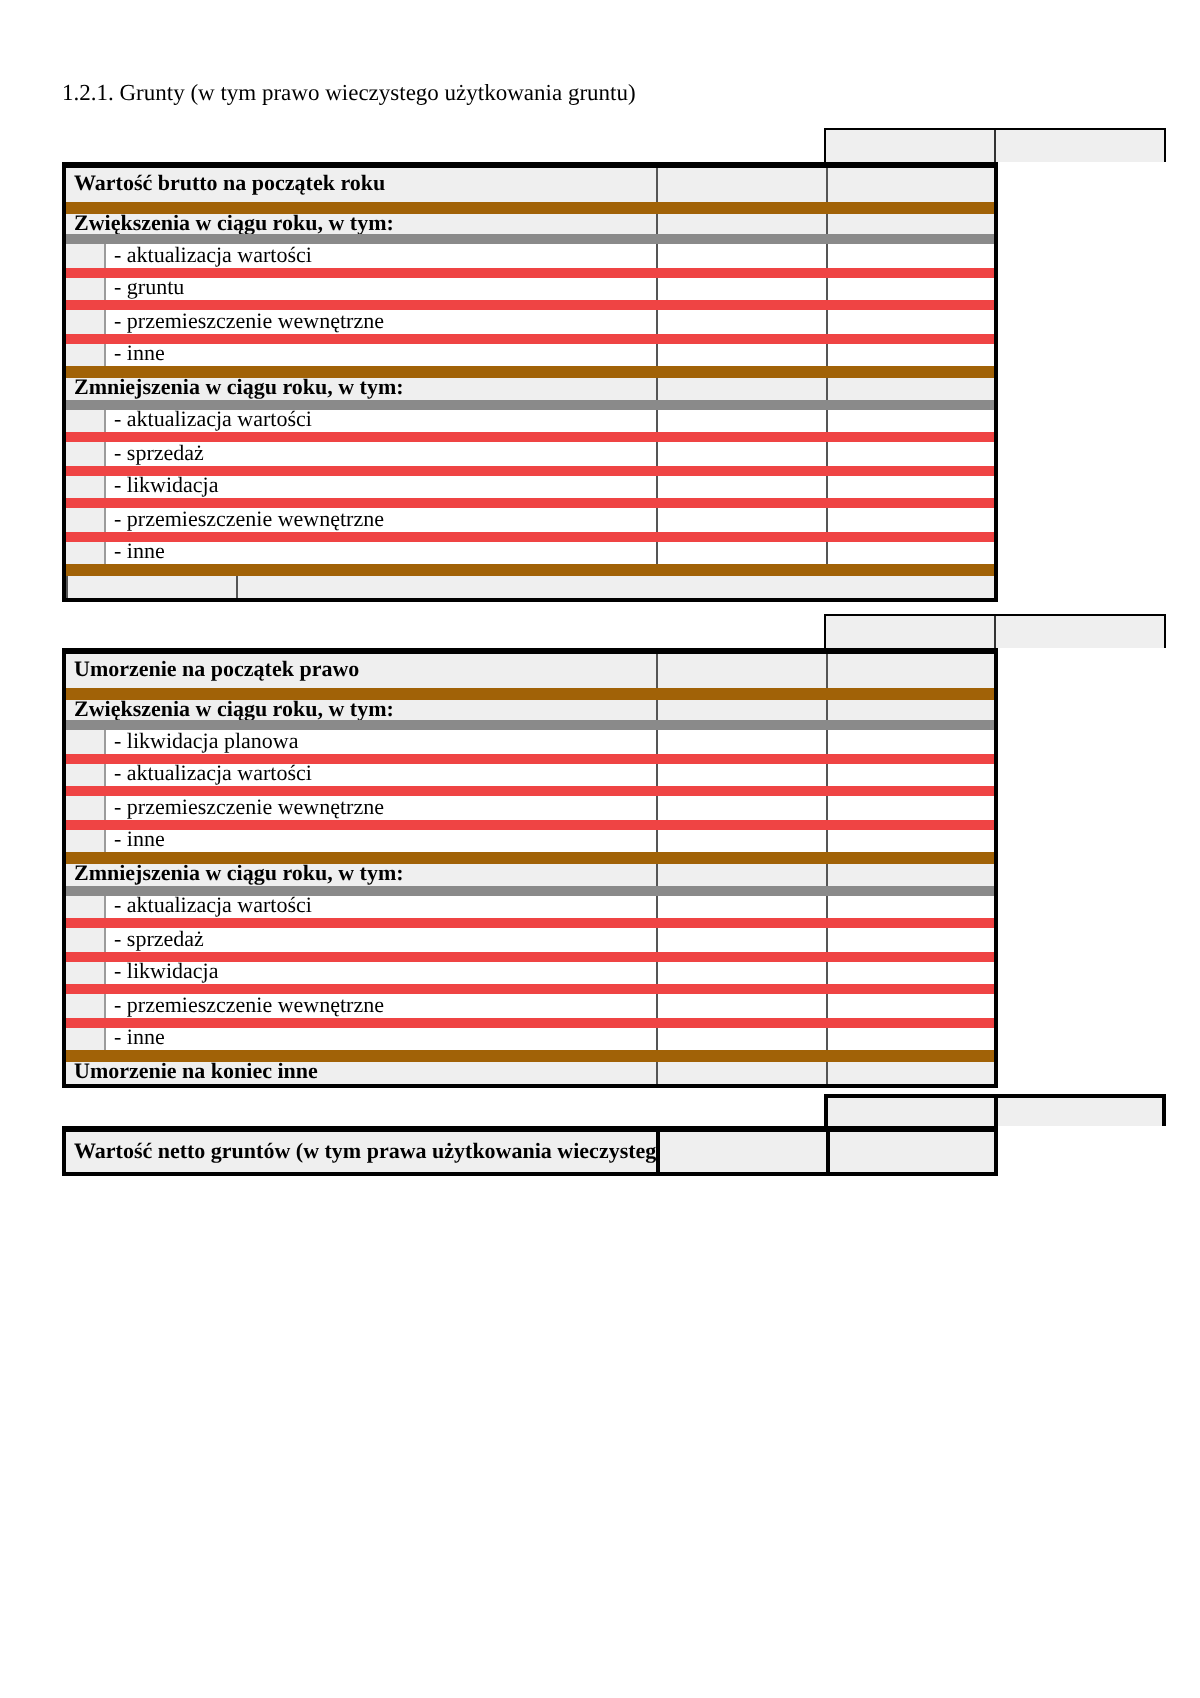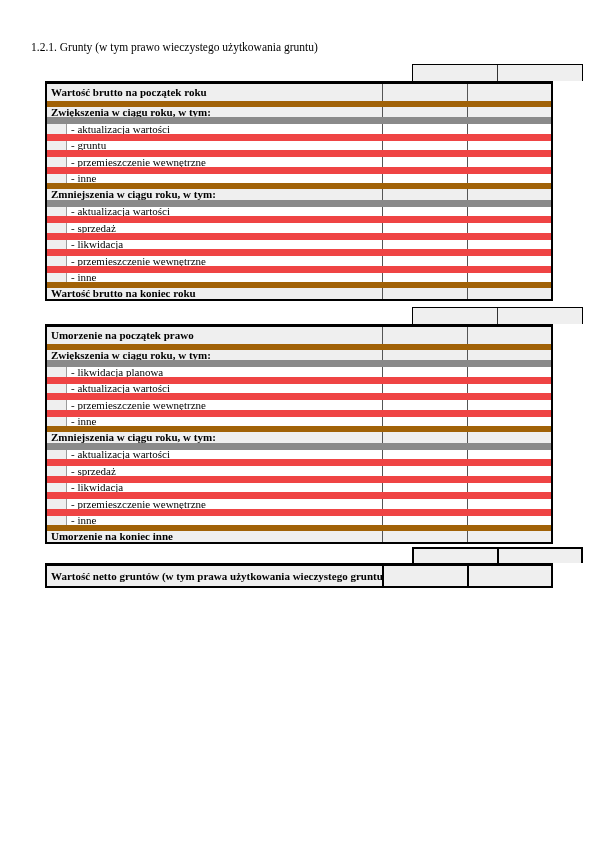--- a/index.html
+++ b/index.html
@@ -24,31 +24,31 @@
     border:1px solid #000; border-bottom:none;
     background:#efefef;
   }
   .vh-cell { box-sizing:border-box; width:85px; height:100%; }
   .vh-c2 { width:86px; border-left:1px solid #333; }
   .vheader.vh3 { border:2px solid #000; border-bottom:none; height:16px; }
   .vheader.vh3 .vh-c2 { border-left:2px solid #000; }
 
   
   .tbl {
-    position:absolute; left:45px; width:508px;
+    position:absolute; left:31px; width:468px;
     box-sizing:border-box;
     border:2px solid #000; border-top-width:3px;
     background:#ffffff;
     text-align:center;
   }
   .row {
     display:flex; height:16.5px; box-sizing:border-box;
     align-items:stretch;
   }
-  .row + .row { border-top:7px solid #ef4444; }
+  .row + .row { border-top:5px solid #ef4444; }
   .row.hd { background:#efefef; }
   .row.hd + .row { border-top-color:#8a8a8a; }
   .row + .row.hd { border-top:6px solid #a16207; }
   .ind {
     width:20px; box-sizing:border-box; background:#efefef;
     border-right:1px solid #9b9b9b; flex:0 0 auto;
   }
   .lbl {
     flex:1 1 auto; display:flex; align-items:center;
     font-size:11px; padding-left:4px; white-space:nowrap; overflow:hidden;
@@ -143,21 +143,20 @@
         <div class="val v1"></div>
         <div class="val v2"></div>
       </div>
       <div class="row">
         <div class="ind"></div>
         <div class="lbl">- inne</div>
         <div class="val v1"></div>
         <div class="val v2"></div>
       </div>
       <div class="row hd">
-        <div class="lbl">Wartość brutto na koniec roku</div>
         <div class="val v1"></div>
         <div class="val v2"></div>
       </div>
     </div>
 
   <div class="vheader" style="top:307px">
     <div class="vh-cell"></div>
     <div class="vh-cell vh-c2"></div>
   </div>
   <div class="tbl" style="top:324px">

